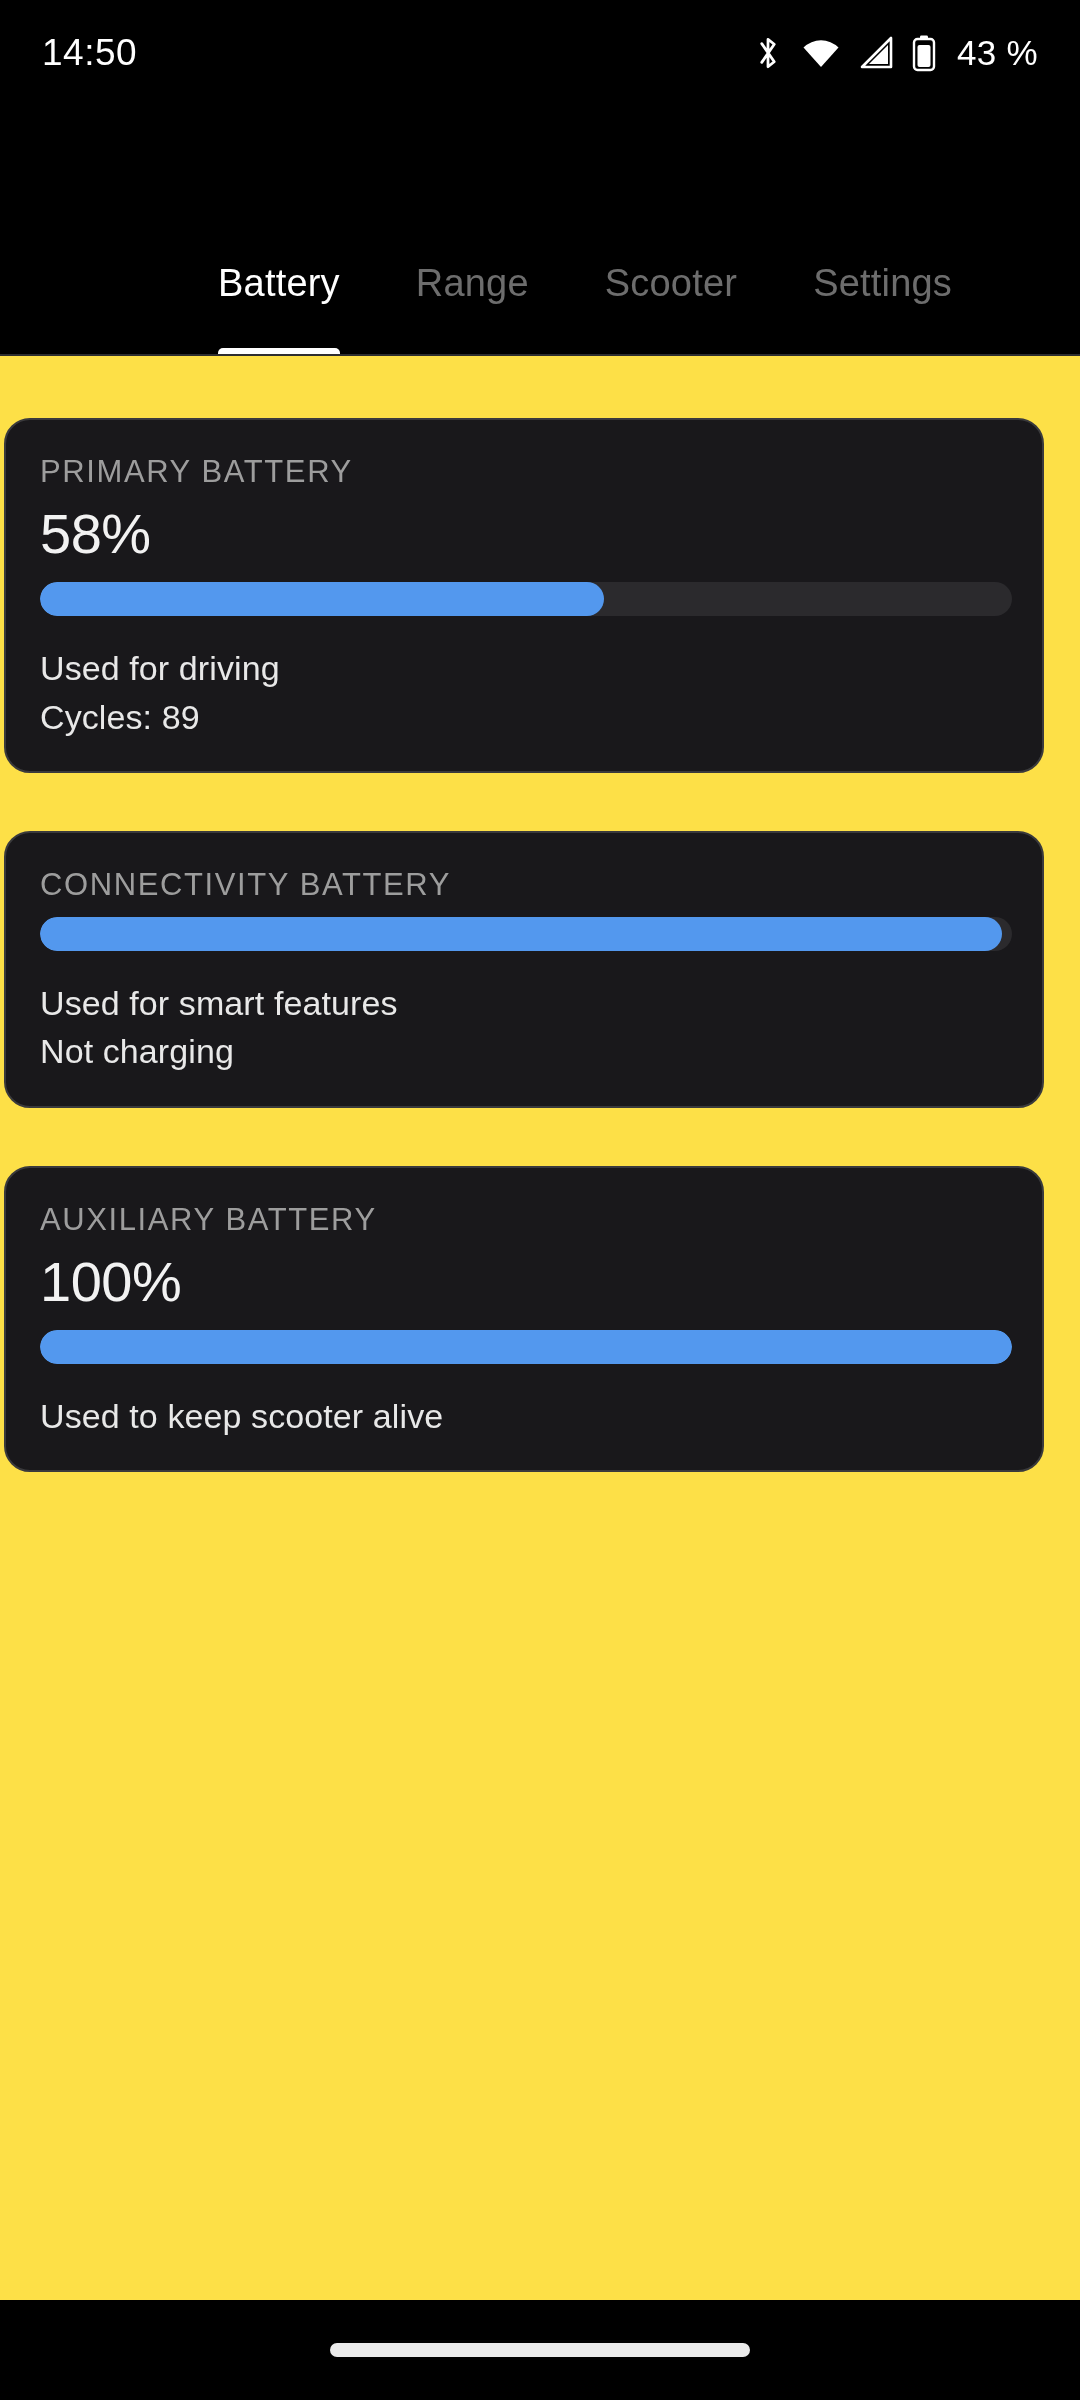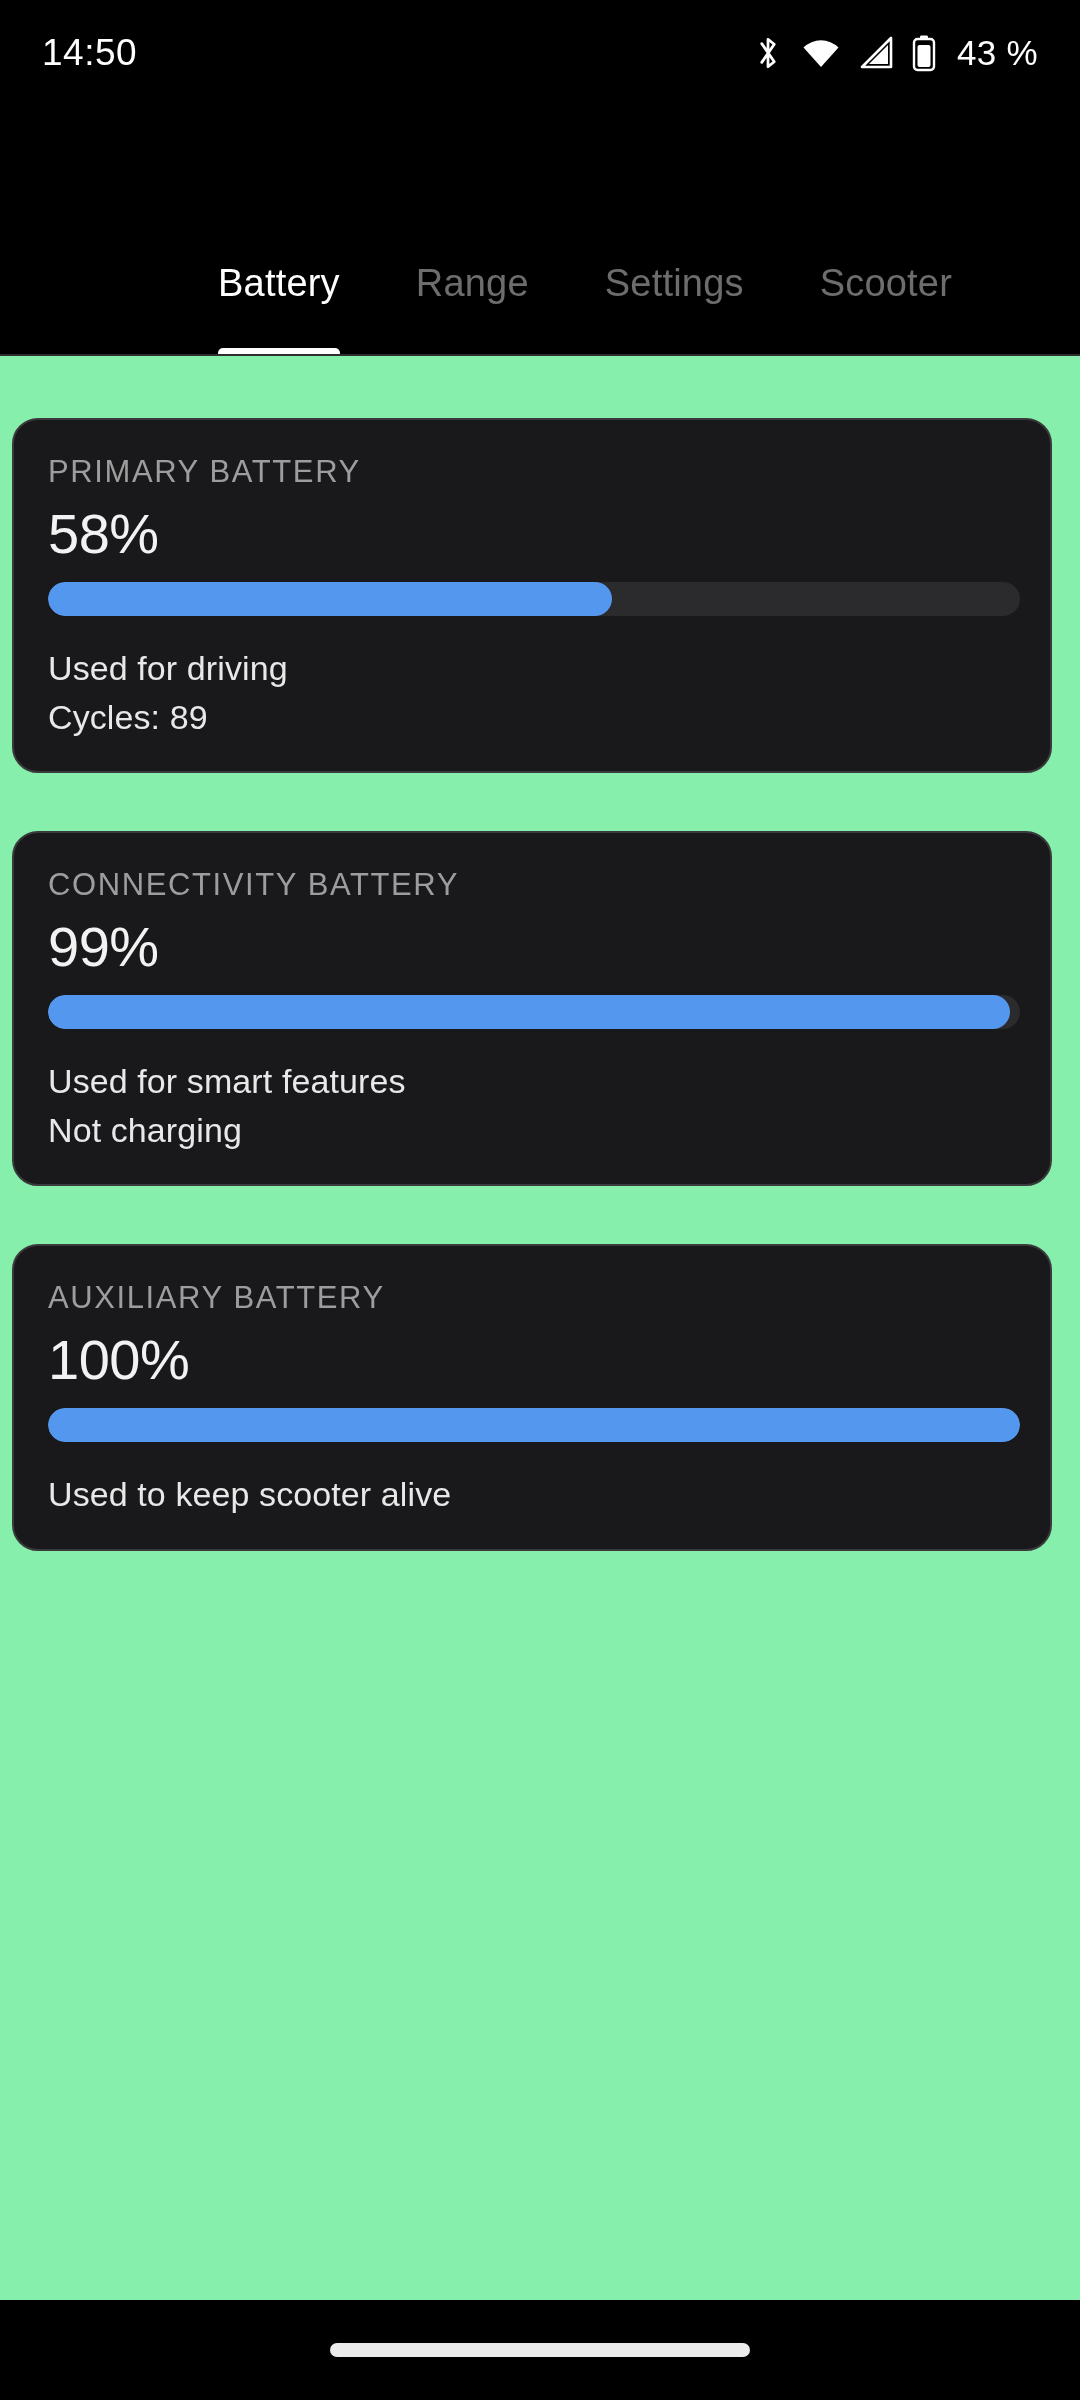--- a/index.html
+++ b/index.html
@@ -60,21 +60,21 @@
     height:8px; background:#ffffff; border-radius:5px 5px 0 0;
   }
   .tab-divider {
     position:absolute; top:354px; left:0; width:1080px; height:2px;
     background:#2e2e30;
   }
 
   
   .content {
     position:absolute; top:356px; left:0; width:1080px; height:1944px;
-    background:#86efac; padding:62px 20px 0 12px;
+    background:#fde047; padding:62px 20px 0 4px;
   }
   .card {
     position:relative; width:1040px;
     border:2px solid #3a3a3c; border-radius:26px;
     background:#19181B;
     padding:34px 34px 30px 34px;
     margin-bottom:58px;
   }
   .card-title {
     font-size:31px; color:#9d9d9d; letter-spacing:1.6px;
@@ -145,45 +145,44 @@
   <div class="tabbar">
     <div class="tab active">
       <span class="tab-label">Battery</span>
       <span class="tab-underline"></span>
     </div>
     <div class="tab">
       <span class="tab-label">Range</span>
 
     </div>
     <div class="tab">
+      <span class="tab-label">Scooter</span>
+
+    </div>
+    <div class="tab">
       <span class="tab-label">Settings</span>
-
-    </div>
-    <div class="tab">
-      <span class="tab-label">Scooter</span>
 
     </div>
   </div>
   <div class="tab-divider"></div>
 
   <div class="content">
 
     <div class="card">
       <div class="card-title">PRIMARY BATTERY</div>
       <div class="card-value">58%</div>
       <div class="progress-track">
         <div class="progress-fill" style="width: 58%;"></div>
       </div>
       <div class="card-sub">Used for driving</div>
       <div class="card-sub">Cycles: 89</div>
     </div>
 
     <div class="card">
       <div class="card-title">CONNECTIVITY BATTERY</div>
-      <div class="card-value">99%</div>
       <div class="progress-track">
         <div class="progress-fill" style="width: 99%;"></div>
       </div>
       <div class="card-sub">Used for smart features</div>
       <div class="card-sub">Not charging</div>
     </div>
 
     <div class="card">
       <div class="card-title">AUXILIARY BATTERY</div>
       <div class="card-value">100%</div>

